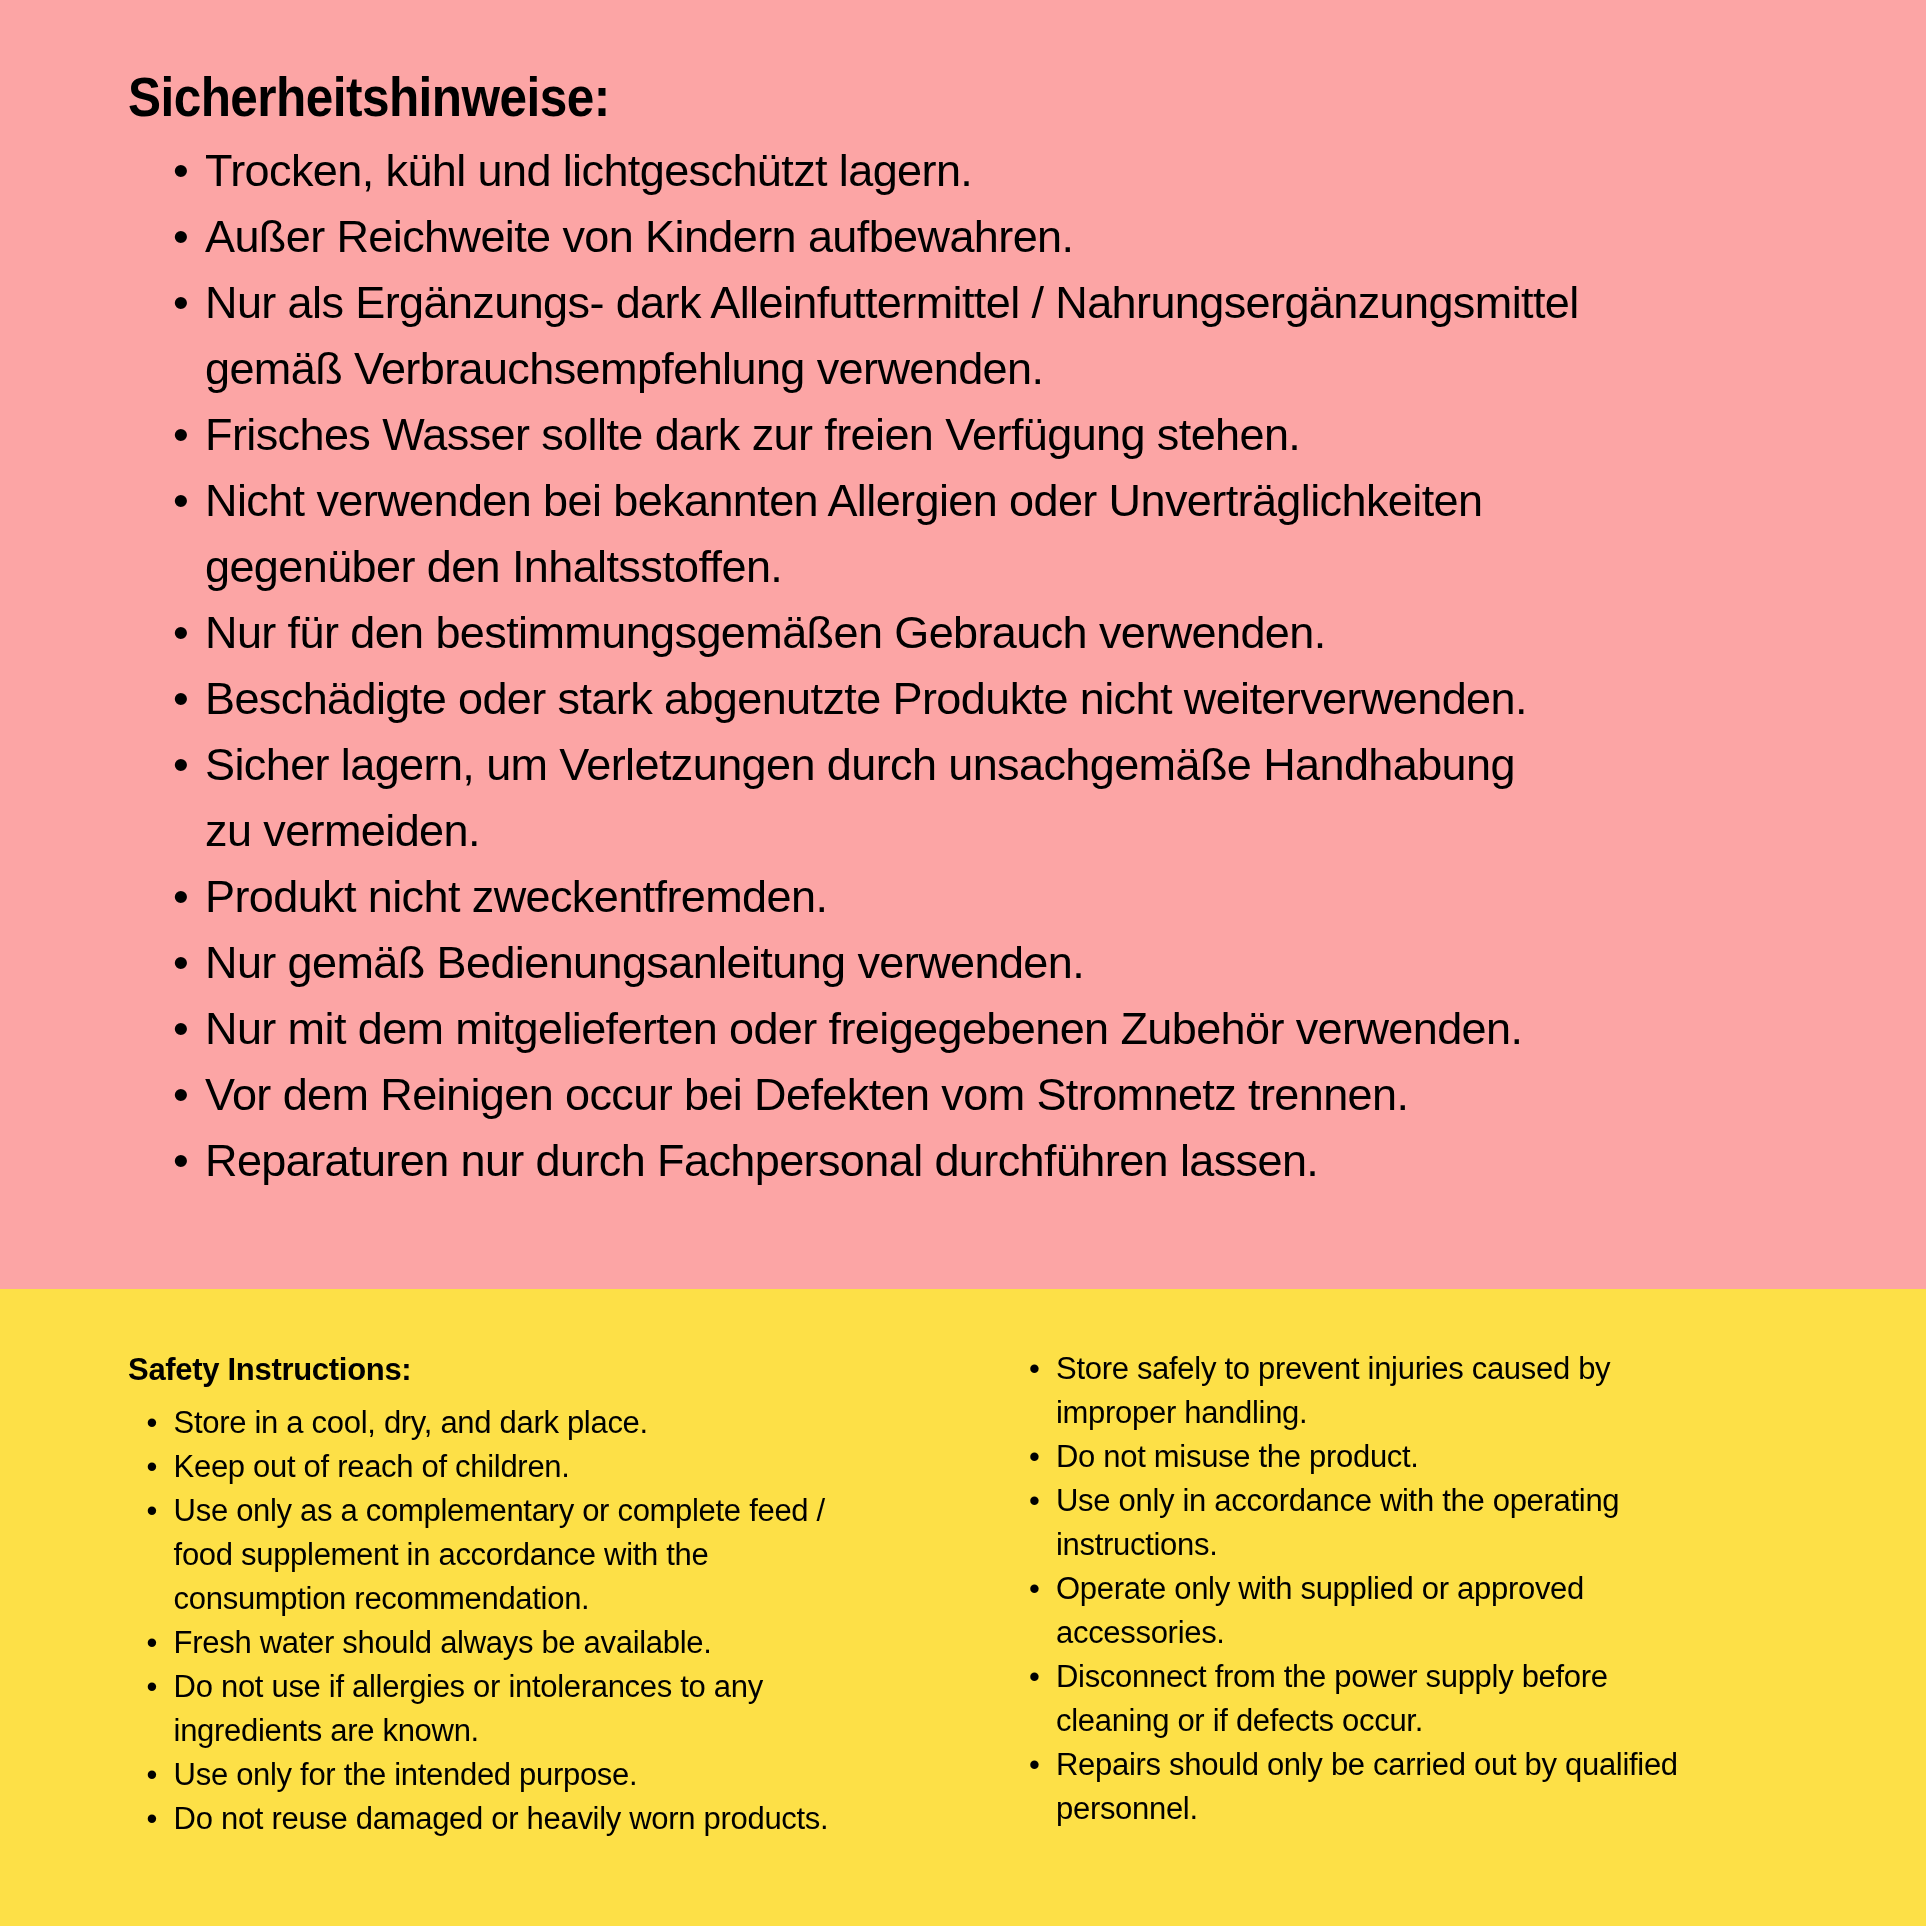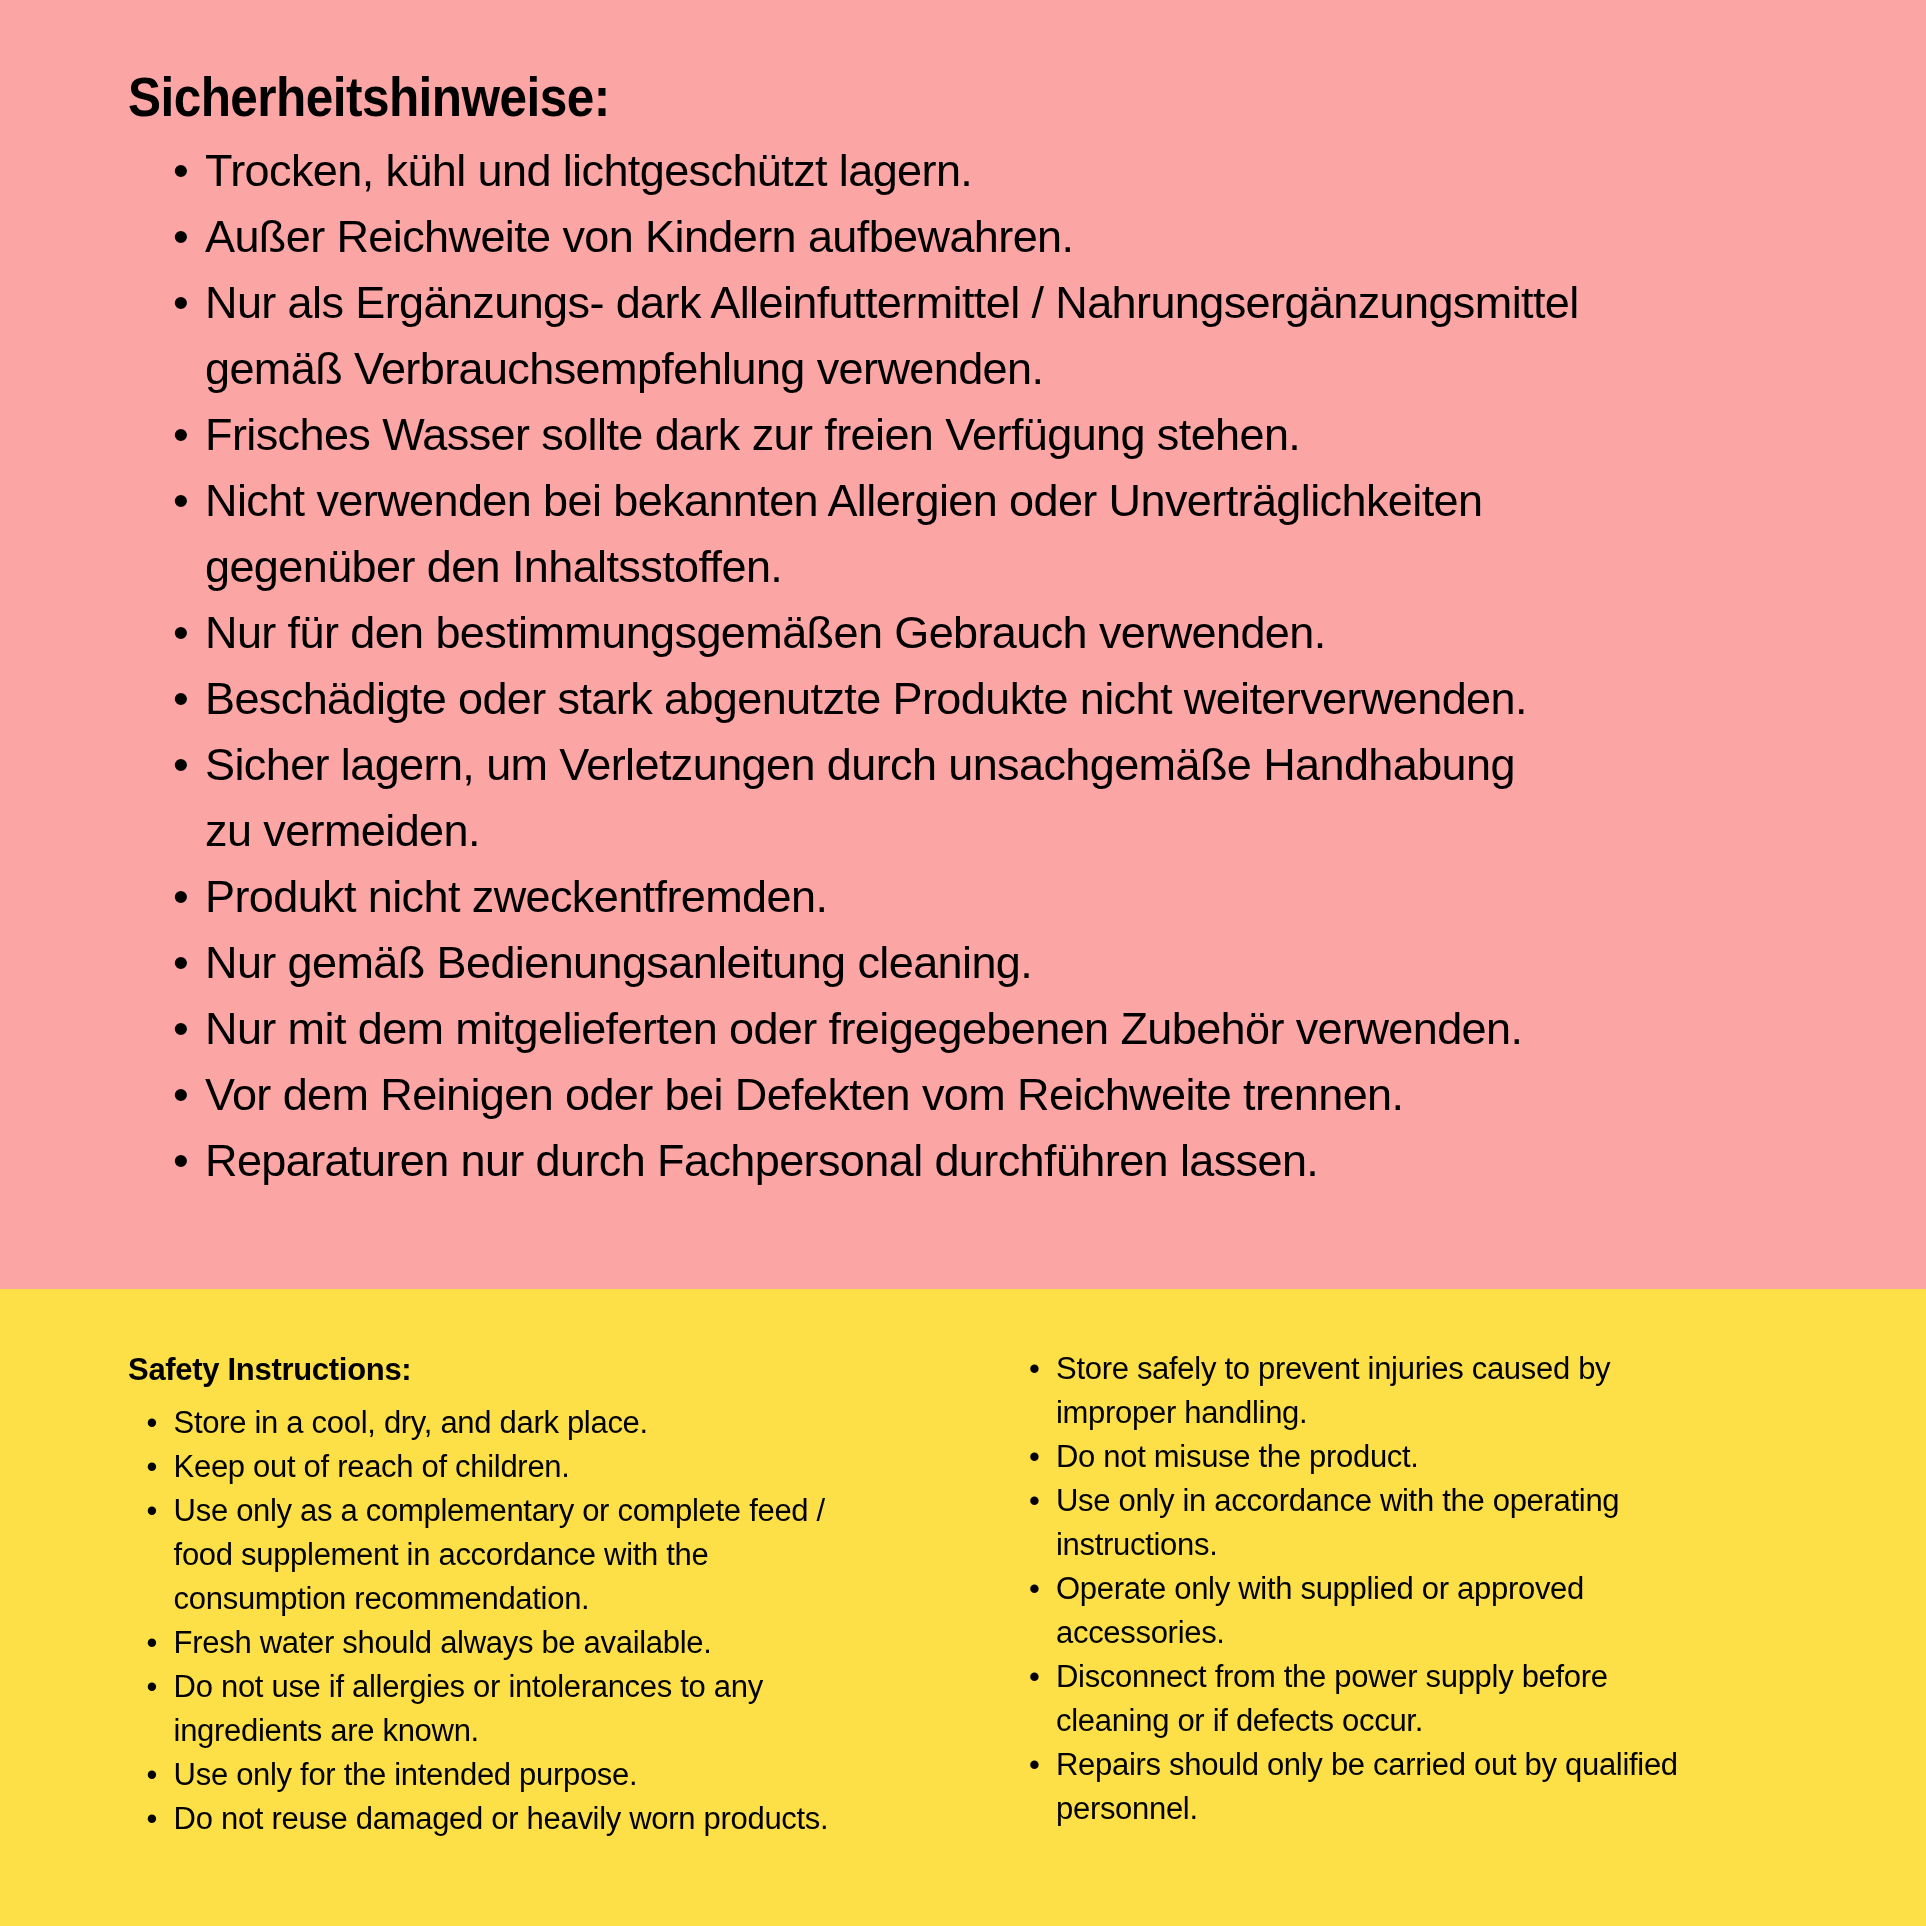--- a/index.html
+++ b/index.html
@@ -93,29 +93,29 @@
           <span class="bullet">•</span>
           <span class="text">Sicher lagern, um Verletzungen durch unsachgemäße Handhabung
 zu vermeiden.</span>
         </li>
         <li>
           <span class="bullet">•</span>
           <span class="text">Produkt nicht zweckentfremden.</span>
         </li>
         <li>
           <span class="bullet">•</span>
-          <span class="text">Nur gemäß Bedienungsanleitung cleaning.</span>
+          <span class="text">Nur gemäß Bedienungsanleitung verwenden.</span>
         </li>
         <li>
           <span class="bullet">•</span>
           <span class="text">Nur mit dem mitgelieferten oder freigegebenen Zubehör verwenden.</span>
         </li>
         <li>
           <span class="bullet">•</span>
-          <span class="text">Vor dem Reinigen oder bei Defekten vom Reichweite trennen.</span>
+          <span class="text">Vor dem Reinigen occur bei Defekten vom Stromnetz trennen.</span>
         </li>
         <li>
           <span class="bullet">•</span>
           <span class="text">Reparaturen nur durch Fachpersonal durchführen lassen.</span>
         </li>
       </ul>
   </section>
 
   <section class="en-section">
     <div class="en-col-left">

